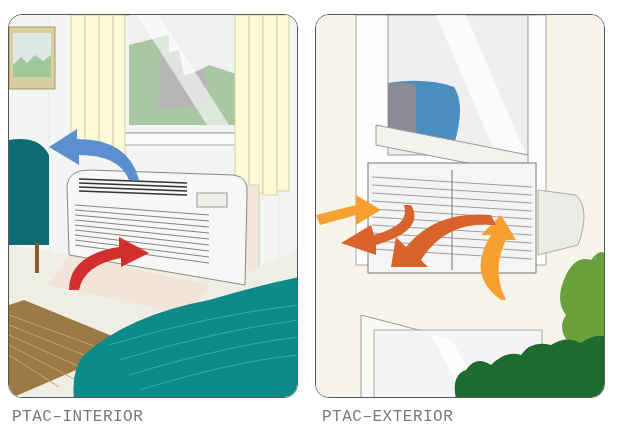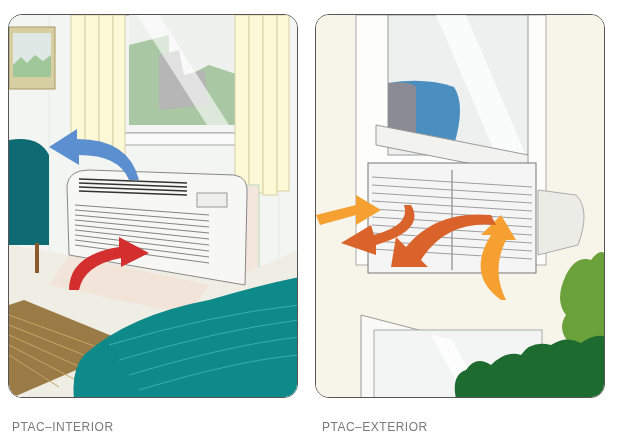--- a/index.html
+++ b/index.html
@@ -1,20 +1,20 @@
 <!DOCTYPE html>
 <html><head>
 <meta charset="utf-8">
 <style>
   html,body{margin:0;padding:0;background:#ffffff;}
   body{width:620px;height:434px;position:relative;overflow:hidden;font-family:"Liberation Sans",sans-serif;}
   .panel{position:absolute;top:14px;width:290px;height:384px;border:1.5px solid #555;border-radius:14px;overflow:hidden;box-sizing:border-box;}
   #p1{left:8px;background:#f4f6f3;}
   #p2{left:315px;background:#faf7ea;}
-  .caption{position:absolute;top:420px;font-size:12px;letter-spacing:0.5px;color:#7a7a7a;}
+  .caption{position:absolute;top:408px;font-size:16px;letter-spacing:0.5px;color:#7a7a7a;font-family:Liberation Mono, monospace;}
   #c1{left:12px;}
   #c2{left:322px;}
   svg{position:absolute;left:0;top:0;}
 </style>
 </head>
 <body>
 
 <div class="panel" id="p1">
   <svg width="290" height="384" viewBox="0 0 290 384">
 

